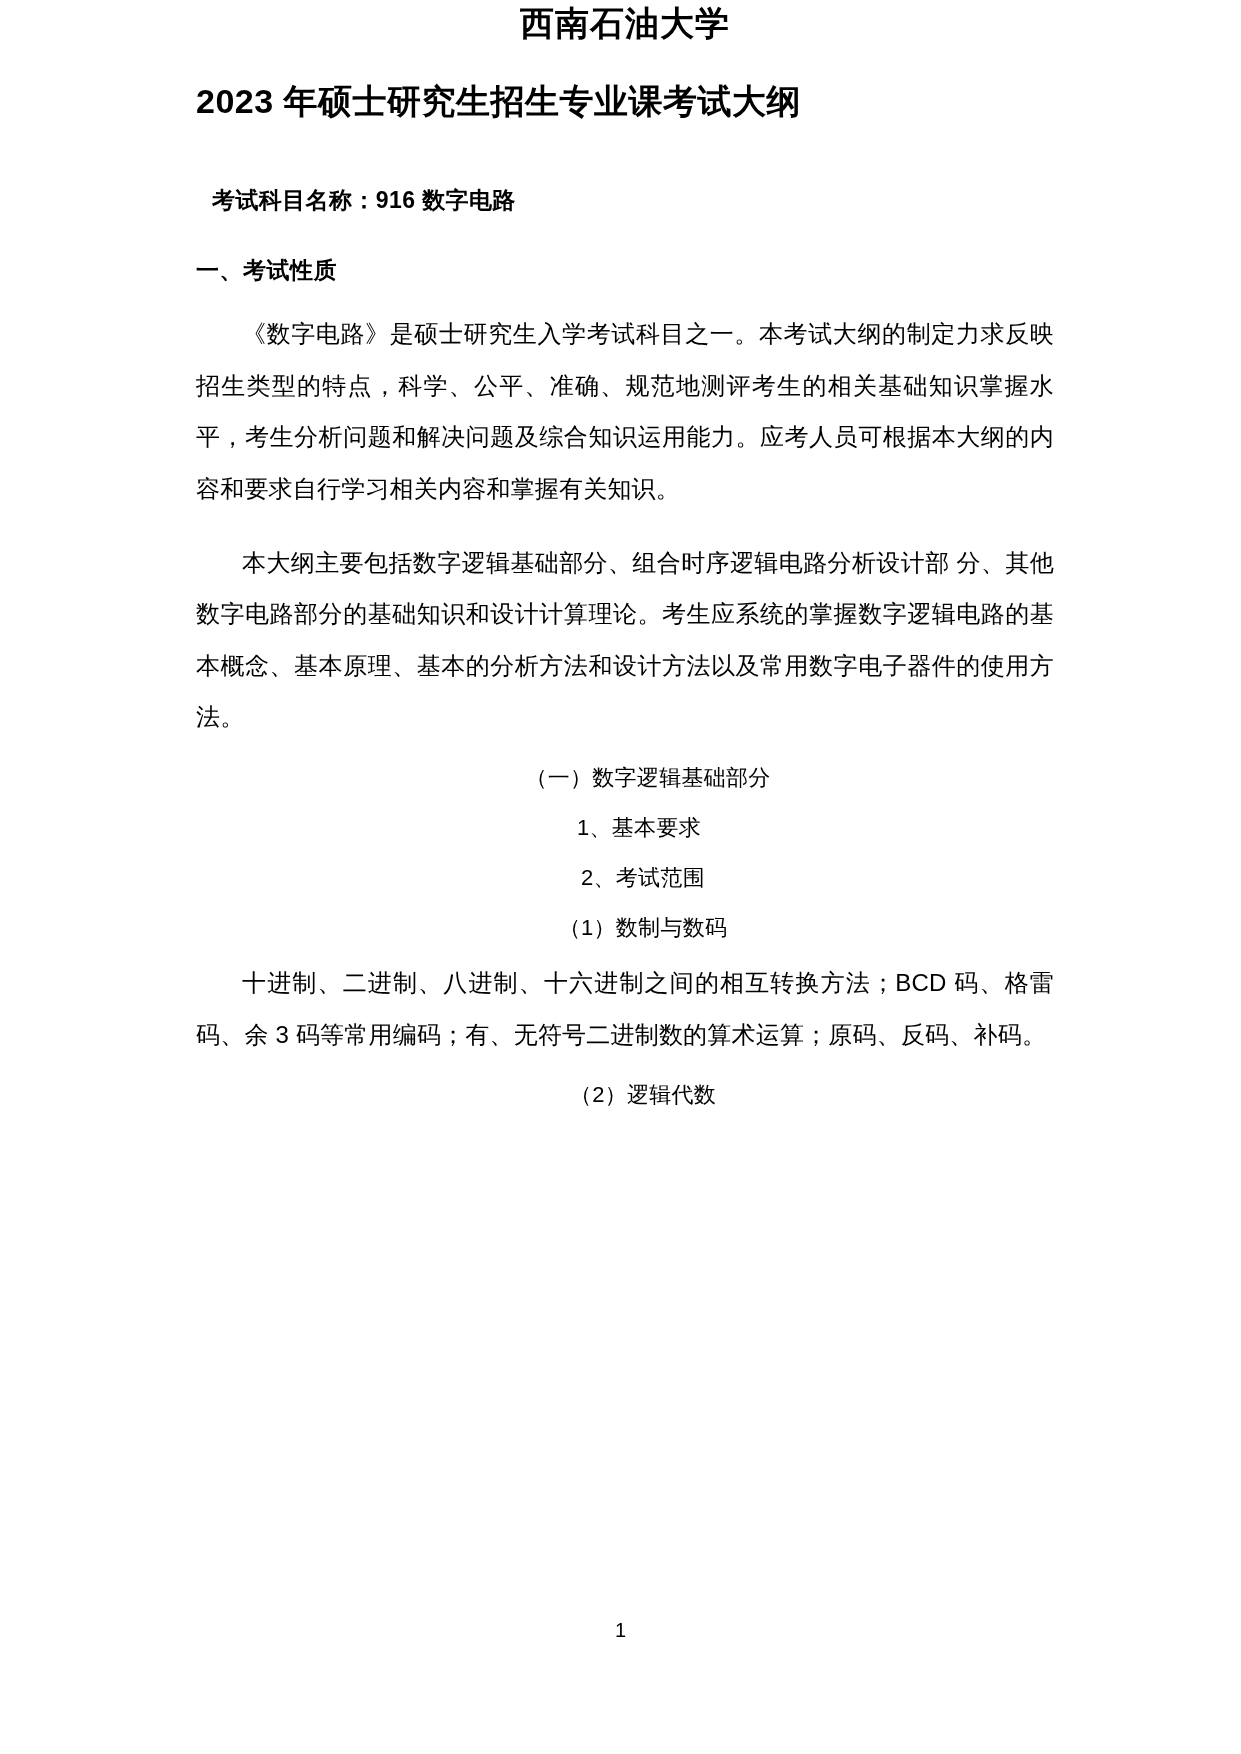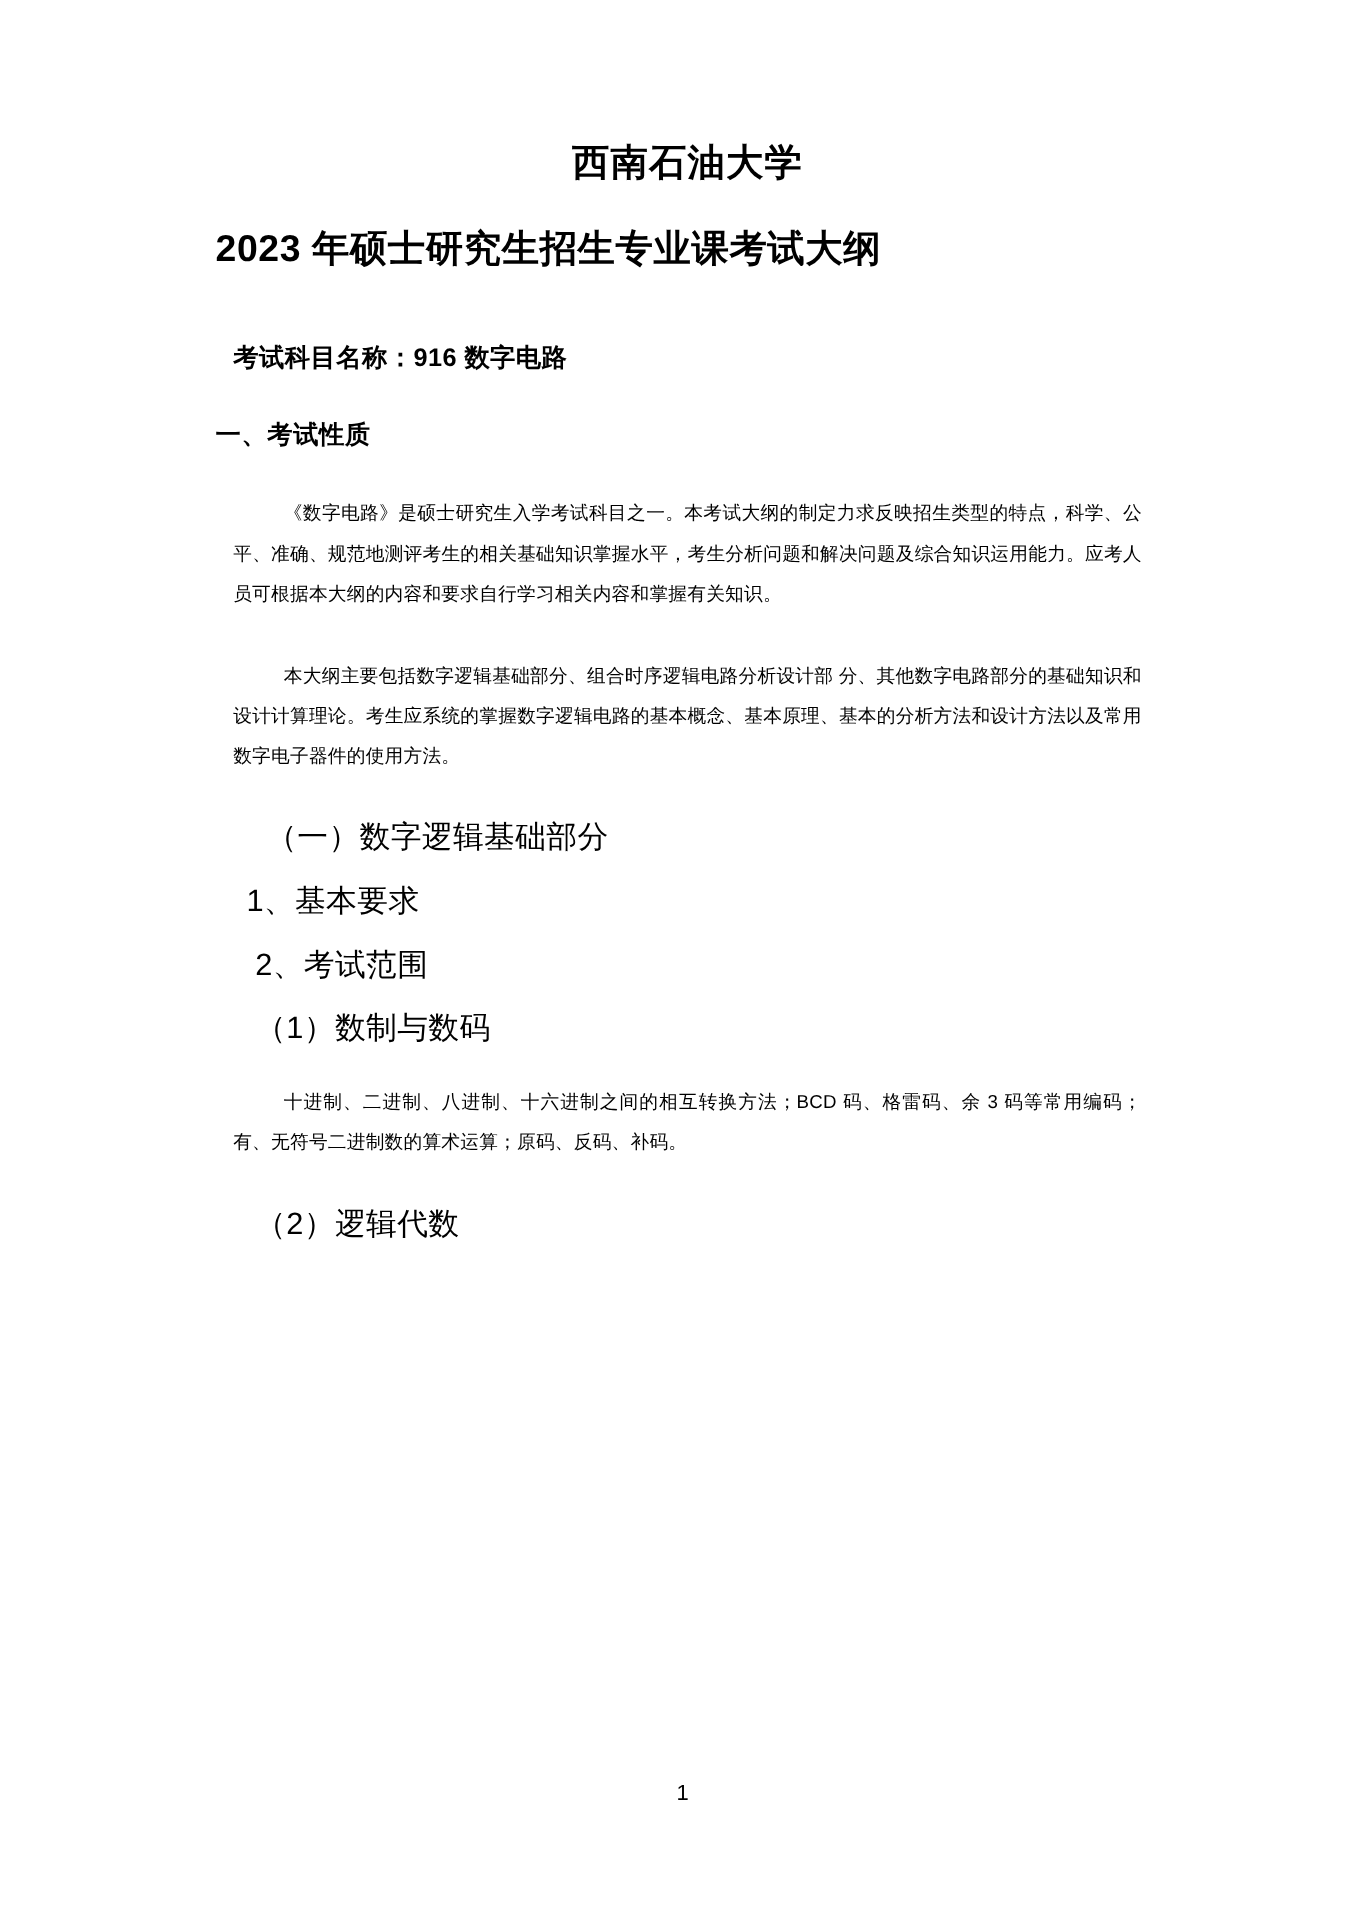--- a/index.html
+++ b/index.html
@@ -25,21 +25,20 @@
     left: 196px;
     top: 0;
     width: 858px;
   }
   .title-main {
     font-size: 34px;
     font-weight: bold;
     text-align: center;
     letter-spacing: 1px;
     margin: 0;
-    padding-top: 125px;
     line-height: 1.4;
   }
   .title-sub {
     font-size: 34px;
     font-weight: bold;
     text-align: left;
     letter-spacing: 0.5px;
     margin: 0;
     padding-top: 30px;
     line-height: 1.4;
@@ -55,38 +54,39 @@
     font-size: 23px;
     font-weight: bold;
     margin: 0;
     padding-top: 23px;
     letter-spacing: 0.5px;
   }
   .heading-1.indent {
     text-indent: 24px;
   }
   .body-para {
-    font-size: 17px;
+    font-size: 24px;
     font-weight: normal;
-    margin: 16px;
+    margin: 0;
     padding-top: 22px;
     line-height: 2.15;
     text-align: justify;
     text-indent: 46px;
     letter-spacing: 0.2px;
   }
   .body-para.tight {
     padding-top: 14px;
   }
   .sub-heading {
-    font-size: 28px;
+    font-size: 22px;
     font-weight: normal;
     margin: 0;
     padding-top: 20px;
     letter-spacing: 0.3px;
+    text-align: center;
   }
   .sub-heading.ind1 { text-indent: 46px; }
   .sub-heading.ind2 { text-indent: 28px; }
   .sub-heading.ind3 { text-indent: 36px; }
   .page-number {
     position: absolute;
     left: 0;
     right: 0;
     bottom: 112px;
     text-align: center;

